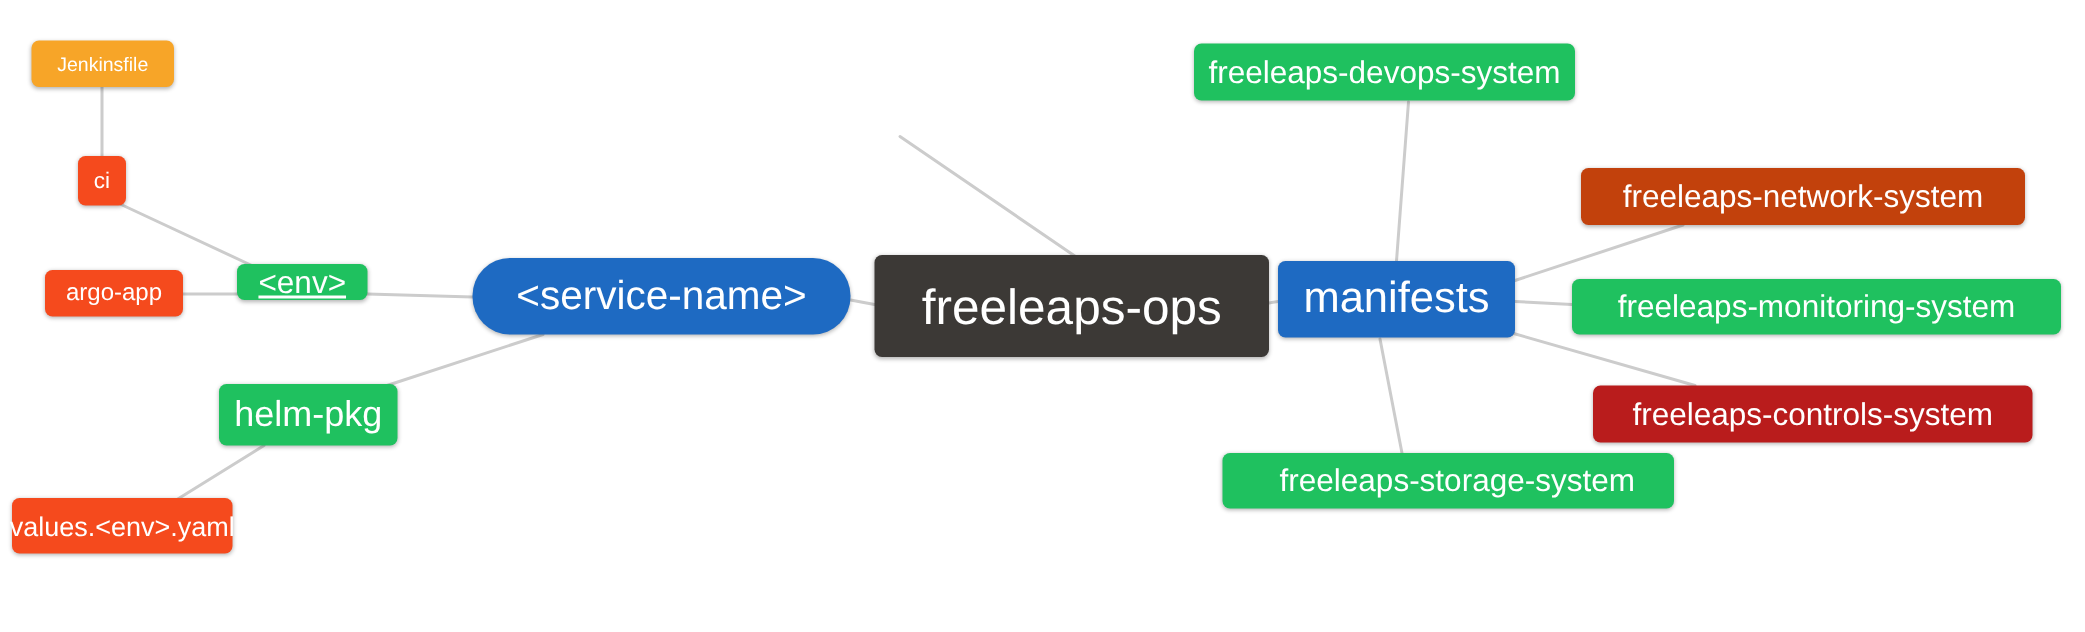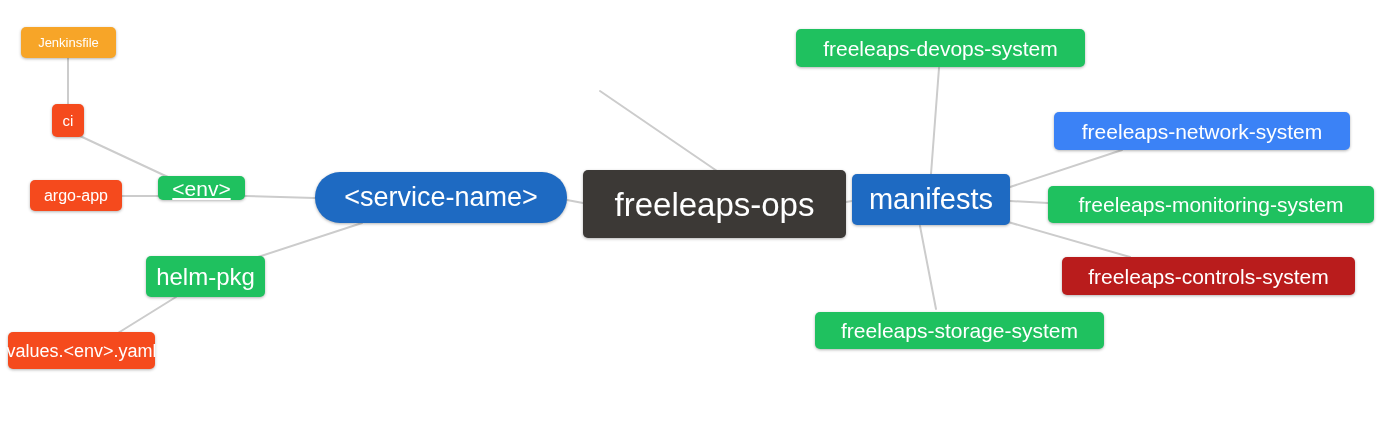--- a/index.html
+++ b/index.html
@@ -48,19 +48,19 @@
 
   <div class="node" style="left: 21px; top: 27px; width: 95px; height: 31px; font-size: 13px; background: rgb(247, 165, 40);">Jenkinsfile</div>
   <div class="node" style="left: 52px; top: 104px; width: 32px; height: 33px; font-size: 15px; background: rgb(245, 74, 29);">ci</div>
   <div class="node" style="left: 30px; top: 180px; width: 92px; height: 31px; font-size: 16px; background: rgb(245, 74, 29);">argo-app</div>
   <div class="node" style="left: 158px; top: 176px; width: 87px; height: 24px; font-size: 21px; background: rgb(31, 193, 95); text-decoration: underline;">&lt;env&gt;</div>
   <div class="node" style="left: 146px; top: 256px; width: 119px; height: 41px; font-size: 24px; background: rgb(31, 193, 95);">helm-pkg</div>
   <div class="node" style="left: 8px; top: 332px; width: 147px; height: 37px; font-size: 18px; background: rgb(245, 74, 29);">values.&lt;env&gt;.yaml</div>
   <div class="node" style="left: 315px; top: 172px; width: 252px; height: 51px; font-size: 27px; background: rgb(30, 106, 194); border-radius: 25px;">&lt;service-name&gt;</div>
   <div class="node" style="left: 583px; top: 170px; width: 263px; height: 68px; font-size: 33px; background: rgb(60, 57, 54);">freeleaps-ops</div>
   <div class="node" style="left: 852px; top: 174px; width: 158px; height: 51px; font-size: 29px; background: rgb(30, 106, 194);">manifests</div>
-  <div class="node" style="left: 796px; top: 29px; width: 289px; height: 38px; font-size: 21px; background: rgb(31, 193, 95); text-align: right;">freeleaps-devops-system</div>
-  <div class="node" style="left: 1054px; top: 112px; width: 296px; height: 38px; font-size: 21px; background: #3b82f6;">freeleaps-network-system</div>
+  <div class="node" style="left: 796px; top: 29px; width: 254px; height: 38px; font-size: 21px; background: rgb(31, 193, 95); text-align: right;">freeleaps-devops-system</div>
+  <div class="node" style="left: 1054px; top: 112px; width: 296px; height: 38px; font-size: 21px; background: #c2410c;">freeleaps-network-system</div>
   <div class="node" style="left: 1048px; top: 186px; width: 326px; height: 37px; font-size: 21px; background: rgb(31, 193, 95);">freeleaps-monitoring-system</div>
   <div class="node" style="left: 1062px; top: 257px; width: 293px; height: 38px; font-size: 21px; background: #b91c1c;">freeleaps-controls-system</div>
-  <div class="node" style="left: 815px; top: 312px; width: 289px; height: 37px; font-size: 21px; background: rgb(31, 193, 95);">freeleaps-storage-system</div>
+  <div class="node" style="left: 815px; top: 302px; width: 289px; height: 37px; font-size: 21px; background: rgb(31, 193, 95); padding-left: 12px;">freeleaps-storage-system</div>
 
 </div>
 
 </body></html>

